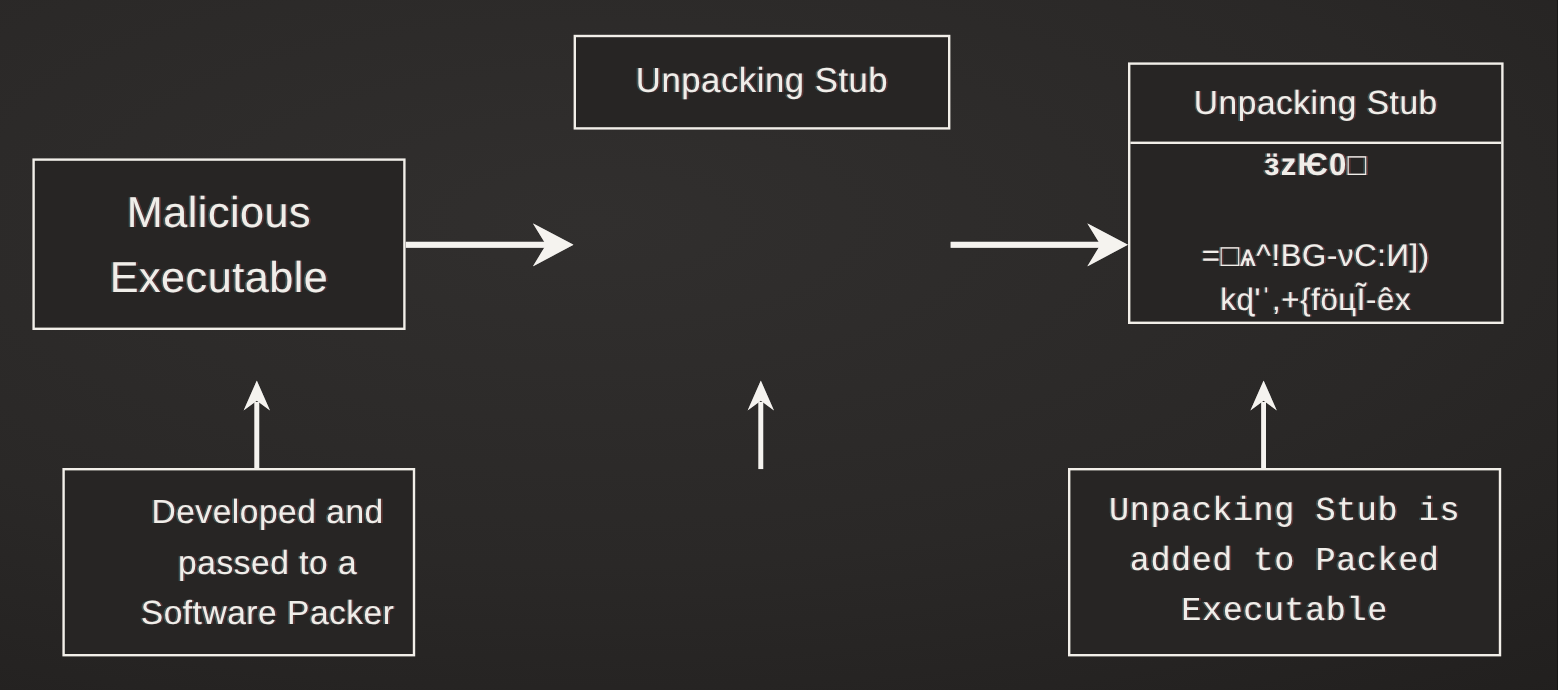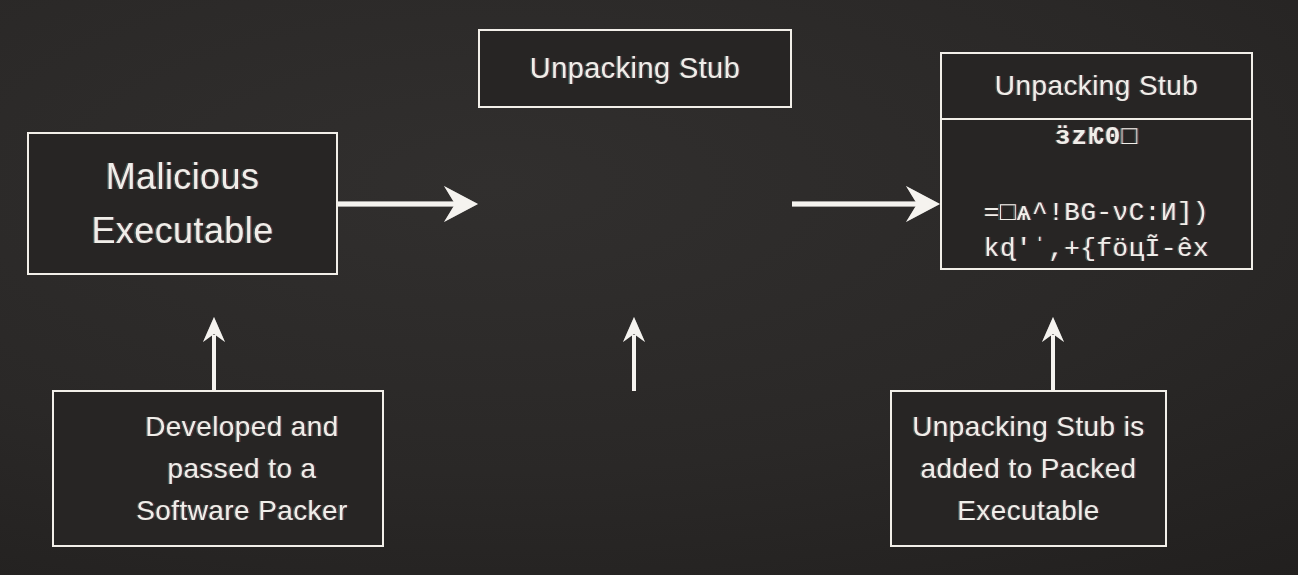--- a/index.html
+++ b/index.html
@@ -42,33 +42,33 @@
 
   .box-result{left:940px;top:52px;width:313px;height:218px;flex-direction:column;align-items:stretch;justify-content:flex-start;}
   .result-header{
     box-sizing:border-box;height:81px;
     border-bottom:2px solid var(--box-border);
     display:flex;align-items:center;justify-content:center;
   }
   .result-header .label{font-size:28px;}
   .result-body{
     flex:1;display:flex;flex-direction:column;align-items:center;justify-content:center;
-    font-family:Liberation Mono, monospace;
+    font-family:Liberation Sans, sans-serif;
     font-size:26px;line-height:1.38;
     text-shadow:1.3px 0 rgba(255,100,90,.3), -1.3px 0 rgba(110,225,255,.3);
   }
   .garbled-1{font-weight:700;letter-spacing:1px;}
   .garbled-2{letter-spacing:.5px;margin-top:40px;}
   .garbled-3{letter-spacing:.5px;}
 
   .note{top:390px;height:157px;}
   .note .label{font-size:28px;line-height:1.5;}
-  .note-developed{left:52px;width:332px;padding-left:48px;}
+  .note-developed{left:52px;width:294px;padding-left:48px;}
   .note-packed{left:472px;width:325px;}
-  .note-stub-added{left:890px;width:277px;}
+  .note-stub-added{left:890px;width:361px;font-family:Liberation Mono, monospace;}
 
   .arrow{position:absolute;fill:#f5f3ef;
     filter:drop-shadow(0 0 0.4px rgba(255,255,255,.4));}
   .arrow-h1{left:338px;top:186px;width:140px;height:36px;}
   .arrow-h2{left:792px;top:186px;width:148px;height:36px;}
   .arrow-v{width:30px;height:74px;top:317px;}
   .arrow-v1{left:199px;}
   .arrow-v2{left:619px;}
   .arrow-v3{left:1038px;}
 </style>

